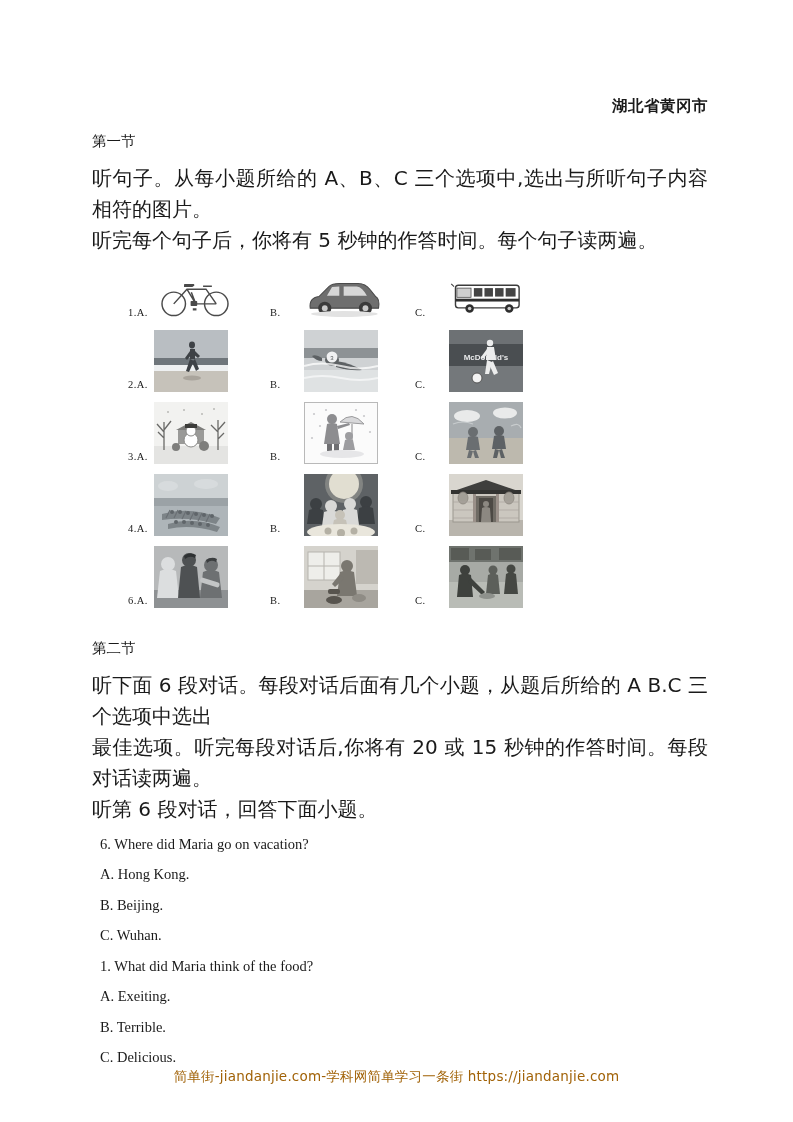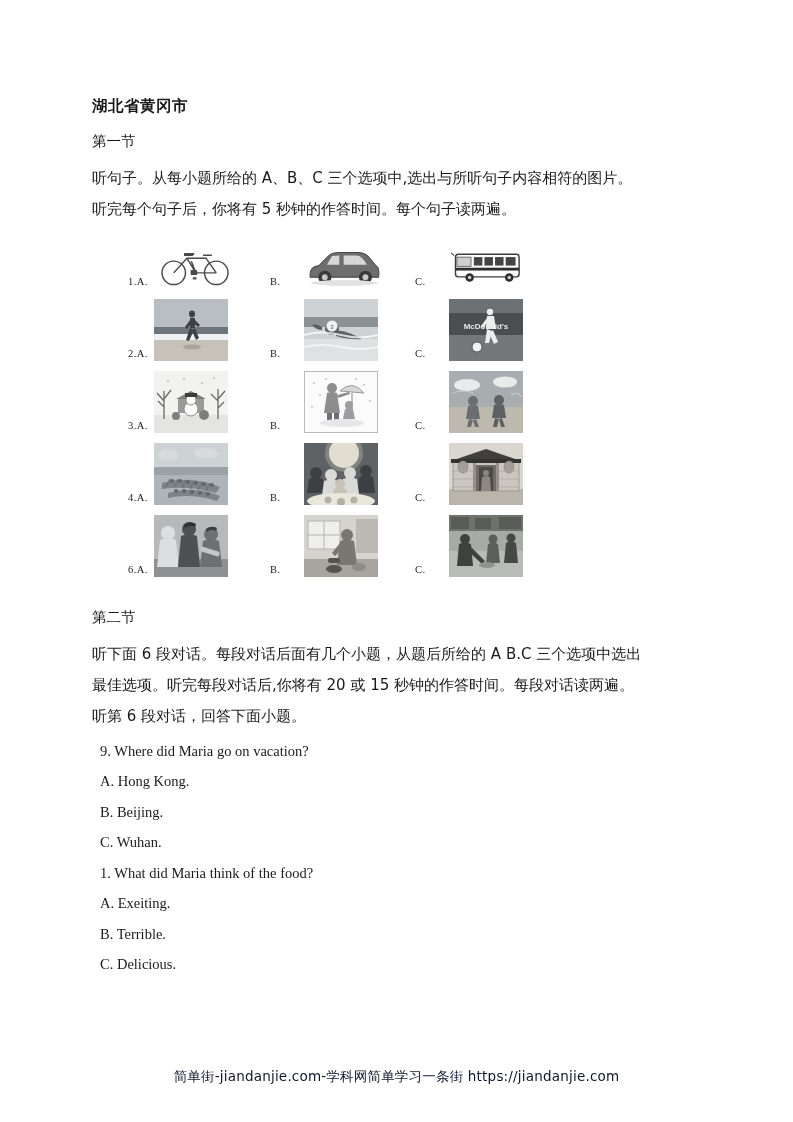--- a/index.html
+++ b/index.html
@@ -23,35 +23,35 @@
   }
   .content {
     position: absolute;
     left: 92px;
     top: 96px;
     width: 616px;
   }
 
   
   .doc-title {
-    text-align: left;
+    text-align: right;
     font-weight: bold;
     font-size: 15.5px;
     letter-spacing: 0.5px;
     margin: 0 0 14px 0;
     font-family: Liberation Serif, serif;
   }
   .section-label {
     font-size: 14.5px;
     margin: 0 0 10px 0;
     line-height: 1.5;
     font-family: "DejaVu Sans", "Liberation Sans", sans-serif;
   }
   .para {
-    font-size: 15px;
+    font-size: 20px;
     line-height: 31px;
     margin: 0;
     text-align: justify;
     font-family: "DejaVu Sans", "Liberation Sans", sans-serif;
   }
 
   
   .pic-grid {
     margin-top: 14px;
     margin-left: 4px;
@@ -105,21 +105,21 @@
   }
 
   
   .footer {
     position: absolute;
     left: 0;
     top: 1068px;
     width: 793px;
     text-align: center;
     font-size: 13.5px;
-    color: #0f172a;
+    color: #a16207;
     font-family: "DejaVu Sans", "Liberation Sans", sans-serif;
     letter-spacing: 0.2px;
   }
   .spacer-lg { height: 30px; }
 </style>
 </head>
 <body>
 
 <div class="page">
   <div class="content">
@@ -521,21 +521,21 @@
     </div>
 
     <div class="spacer-lg"></div>
 
     <div class="section-label">第二节</div>
     <p class="para">听下面 6 段对话。每段对话后面有几个小题，从题后所给的 A B.C 三个选项中选出</p>
     <p class="para">最佳选项。听完每段对话后,你将有 20 或 15 秒钟的作答时间。每段对话读两遍。</p>
     <p class="para">听第 6 段对话，回答下面小题。</p>
 
     <div class="qa-block">
-      <p class="qa-line">9. Where did Maria go on vacation?</p>
+      <p class="qa-line">6. Where did Maria go on vacation?</p>
       <p class="qa-line">A. Hong Kong.</p>
       <p class="qa-line">B. Beijing.</p>
       <p class="qa-line">C. Wuhan.</p>
       <p class="qa-line">1. What did Maria think of the food?</p>
       <p class="qa-line">A. Exeiting.</p>
       <p class="qa-line">B. Terrible.</p>
       <p class="qa-line">C. Delicious.</p>
     </div>
 
   </div>

